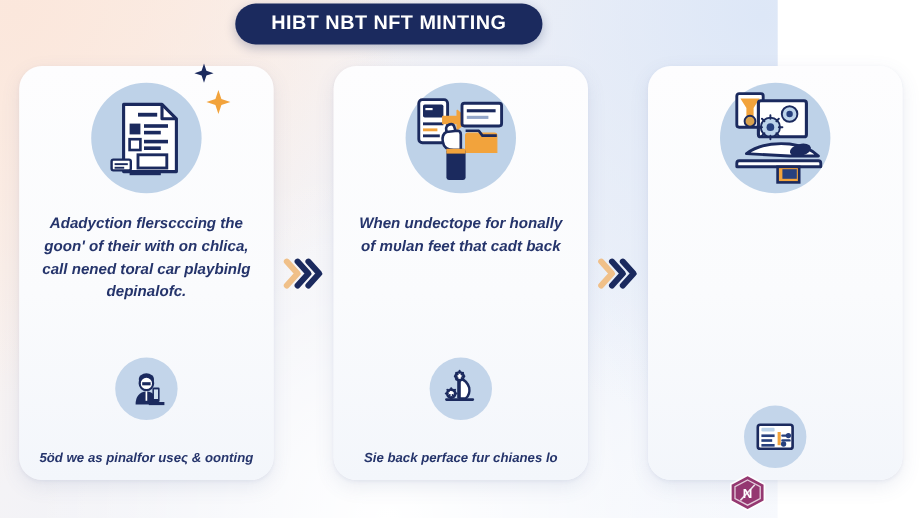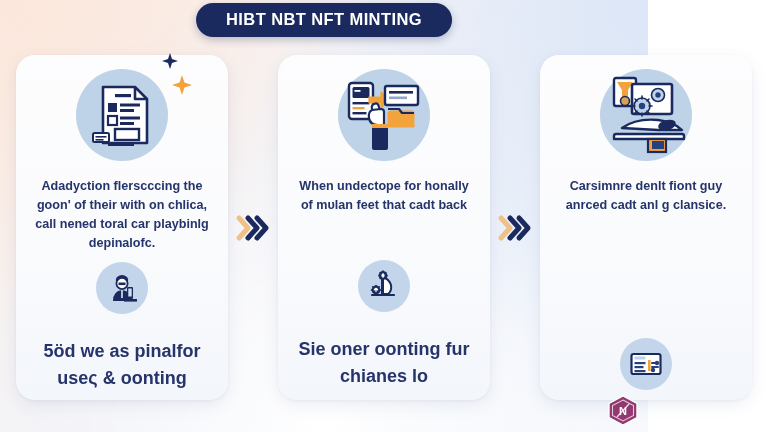--- a/index.html
+++ b/index.html
@@ -48,20 +48,21 @@
 
   .panel {
     flex:1 1 0;
     background:linear-gradient(180deg,#fdfdfe 0%, #fafbfd 55%, #f3f6fb 100%);
     border-radius:19px;
     box-shadow:0 5px 16px rgba(80,100,150,0.10), 0 1px 3px rgba(80,100,150,0.07);
     display:flex;
     flex-direction:column;
     align-items:center;
     padding:14px 16px 10px;
+    font-style:italic;
   }
 
   .sep {
     width:50px;
     flex:0 0 50px;
     display:flex;
     align-items:center;
     justify-content:center;
   }
 
@@ -92,21 +93,21 @@
     color:#25346b;
     font-size:12.6px;
     line-height:1.52;
     font-weight:bold;
     text-align:center;
     max-width:200px;
   }
   .sub-text {
     margin-top:24px;
     color:#25346b;
-    font-size:18px;
+    font-size:11px;
     line-height:1.5;
     font-weight:bold;
     text-align:center;
     max-width:190px;
   }
 
   .spacer { flex:1 1 auto; min-height:8px; }
 
   
   .watermark {
@@ -216,21 +217,21 @@
           <path d="M16 8 q6 2 8 8 q1 6 -3 9 h-5 z" fill="#ffffff" stroke="#1b2a5e" stroke-width="2" stroke-linejoin="round"></path>
           <path d="M15 8 v17" stroke="#1b2a5e" stroke-width="2"></path>
           <circle cx="16" cy="6.5" r="3.4" fill="#ffffff" stroke="#1b2a5e" stroke-width="2"></circle>
           <path d="M16 2 v1.6 M16 9.4 v1.6 M12 6.5 h1.6 M18.4 6.5 h1.6 M13.2 3.7 l1.2 1.2 M17.6 8.1 l1.2 1.2 M18.8 3.7 l-1.2 1.2 M14.4 8.1 l-1.2 1.2" stroke="#1b2a5e" stroke-width="1.7" stroke-linecap="round"></path>
           <circle cx="9" cy="21" r="3.4" fill="#ffffff" stroke="#1b2a5e" stroke-width="2"></circle>
           <path d="M9 16.5 v1.6 M9 23.9 v1.6 M4.5 21 h1.6 M11.9 21 h1.6 M5.8 17.8 l1.2 1.2 M10.2 22.2 l1.2 1.2 M12.2 17.8 l-1.2 1.2 M7.8 22.2 l-1.2 1.2" stroke="#1b2a5e" stroke-width="1.7" stroke-linecap="round"></path>
           <path d="M5 26 h22" stroke="#1b2a5e" stroke-width="2.2" stroke-linecap="round"></path>
         </svg>
       </div>
 
-      <div class="sub-text">Sie oner oonting fur chianes lo</div>
+      <div class="sub-text">Sie back perface fur chianes lo</div>
     </div>
 
     <div class="sep">
       <svg width="36" height="30" viewBox="0 0 36 30">
         <path d="M4 5 L13 15 L4 25" fill="none" stroke="#f0c089" stroke-width="5" stroke-linecap="round" stroke-linejoin="round"></path>
         <path d="M13 5 L22 15 L13 25" fill="none" stroke="#1b2a5e" stroke-width="5" stroke-linecap="round" stroke-linejoin="round"></path>
         <path d="M22 5 L31 15 L22 25" fill="none" stroke="#1b2a5e" stroke-width="5" stroke-linecap="round" stroke-linejoin="round"></path>
       </svg>
     </div>
 
@@ -250,21 +251,20 @@
           <circle cx="54" cy="19" r="2.7" fill="#27407e"></circle>
           <path d="M38 20 v3 M38 37 v3 M28 30 h3 M45 30 h3 M31 23 l2 2 M43 35 l2 2 M45 23 l-2 2 M33 35 l-2 2" stroke="#1b2a5e" stroke-width="1.6" stroke-linecap="round"></path>
           <path d="M18 52 q14 -10 36 -8 q16 2 24 10 h-24 z" fill="#ffffff" stroke="#1b2a5e" stroke-width="2.4" stroke-linejoin="round"></path>
           <path d="M12 58 h66 q2 0 2 2 v3 h-70 v-3 q0 -2 2 -2 z" fill="#ffffff" stroke="#1b2a5e" stroke-width="2.4" stroke-linejoin="round"></path>
           <ellipse cx="63" cy="49" rx="9" ry="5" transform="rotate(-14 63 49)" fill="#1b2a5e"></ellipse>
           <rect x="44" y="63" width="18" height="13" fill="#f2a33c" stroke="#1b2a5e" stroke-width="2.2"></rect>
           <rect x="48" y="65" width="12" height="8" fill="#27407e"></rect>
         </svg>
       </div>
 
-      <div class="body-text">Carsimnre denlt fiont guy anrced cadt anl g clansice.</div>
 
       <div class="spacer"></div>
 
       <div class="bubble small">
         <svg width="34" height="34" viewBox="0 0 34 34">
           <rect x="2.5" y="7" width="29" height="20" rx="2" fill="#ffffff" stroke="#1b2a5e" stroke-width="2.2"></rect>
           <rect x="5.5" y="9.5" width="11" height="3" rx="1" fill="#bcd3ea"></rect>
           <rect x="5.5" y="15" width="11" height="2.2" fill="#27407e"></rect>
           <rect x="5.5" y="19" width="9" height="2.2" fill="#27407e"></rect>
           <rect x="5.5" y="23" width="11" height="2.2" fill="#27407e"></rect>

